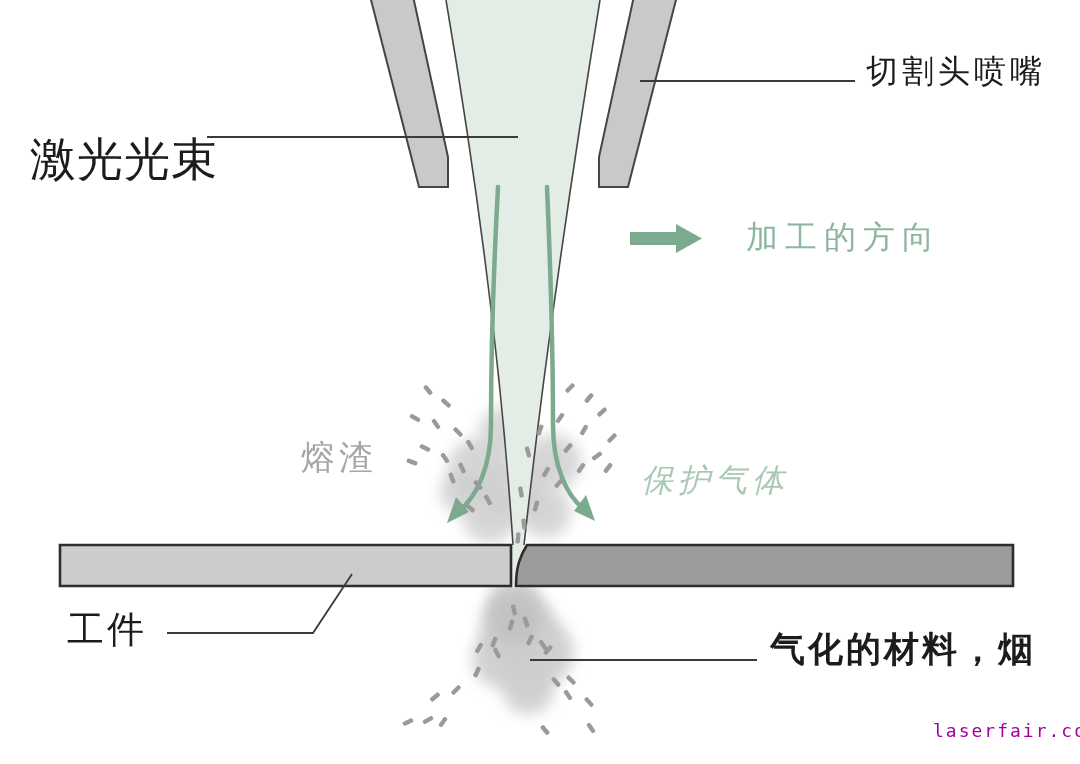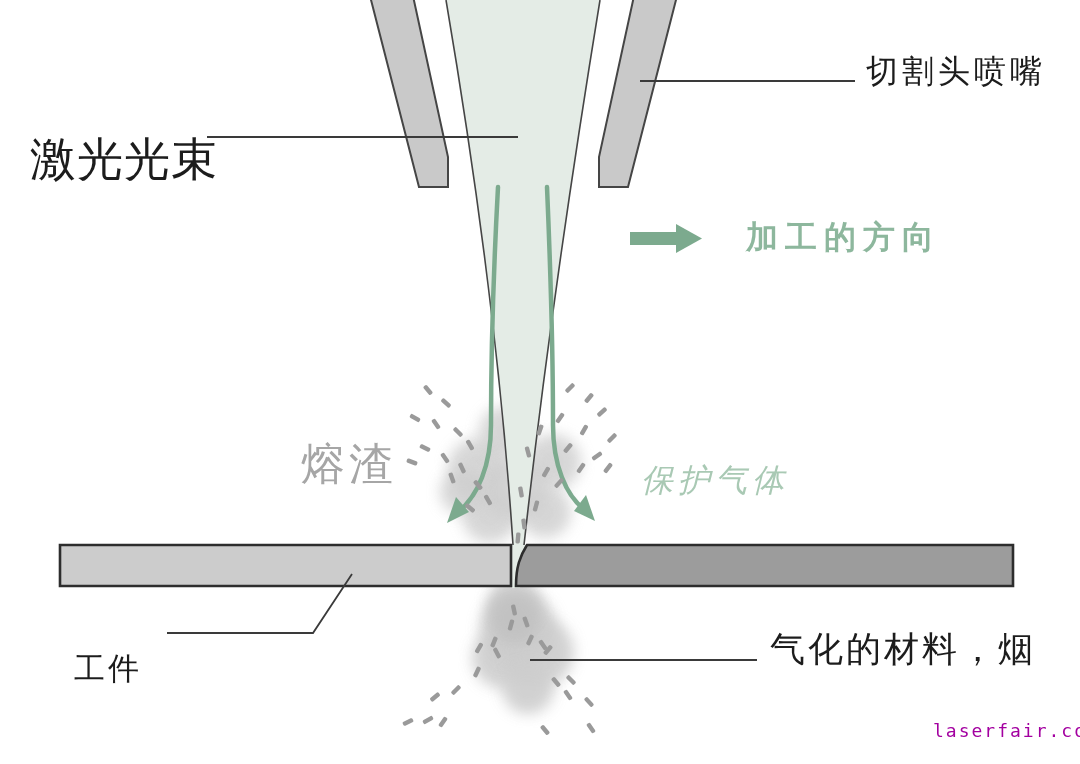--- a/index.html
+++ b/index.html
@@ -7,25 +7,25 @@
     position:relative;width:1080px;height:764px;background:#ffffff;overflow:hidden;
     font-family:"Liberation Serif","DejaVu Serif",serif;
   }
   #gfx{position:absolute;left:0;top:0;}
   .label{
     position:absolute;white-space:nowrap;color:var(--label-text,#1c1c1c);
     font-family:"Liberation Serif","DejaVu Serif",serif;
   }
   .lbl-laser{left:30px;top:108px;font-size:46px;letter-spacing:1px;margin-top:21px;}
   .lbl-nozzle{left:866px;top:50px;font-size:32px;letter-spacing:4px;}
-  .lbl-direction{left:746px;top:216px;font-size:32px;letter-spacing:7px;color:var(--direction-text,#8db79d);font-weight:bold;}
-  .lbl-slag{left:301px;top:435px;font-size:44px;letter-spacing:4px;color:var(--gray-text,#a6a6a6);}
+  .lbl-direction{left:746px;top:216px;font-size:32px;letter-spacing:7px;color:var(--direction-text,#8db79d);}
+  .lbl-slag{left:301px;top:435px;font-size:34px;letter-spacing:4px;color:var(--gray-text,#a6a6a6);}
   .lbl-gas{left:641px;top:459px;font-size:32px;letter-spacing:5px;color:var(--shielding-text,#a9c9b4);font-style:italic;}
-  .lbl-workpiece{left:74px;top:605px;font-size:31px;letter-spacing:3px;margin-top:43px;}
-  .lbl-vapor{left:770px;top:626px;font-size:35px;letter-spacing:3px;}
+  .lbl-workpiece{left:67px;top:605px;font-size:37px;letter-spacing:3px;}
+  .lbl-vapor{left:770px;top:626px;font-size:35px;letter-spacing:3px;font-weight:bold;}
   .watermark{
     position:absolute;left:933px;top:720px;font-size:18px;letter-spacing:2px;
     color:var(--watermark-color,#a300a0);
     font-family:"DejaVu Sans Mono","Liberation Mono",monospace;
   }
   
   .nozzle{fill:var(--nozzle-fill,#c9c9c9);stroke:var(--outline,#454545);stroke-width:2;}
   .beam-fill{fill:var(--beam-fill,#e4ece6);}
   .beam-edge{fill:none;stroke:var(--outline,#454545);stroke-width:1.6;}
   .gas-line{fill:none;stroke:var(--gas-green,#7caa8e);stroke-width:4.5;stroke-linecap:round;}

